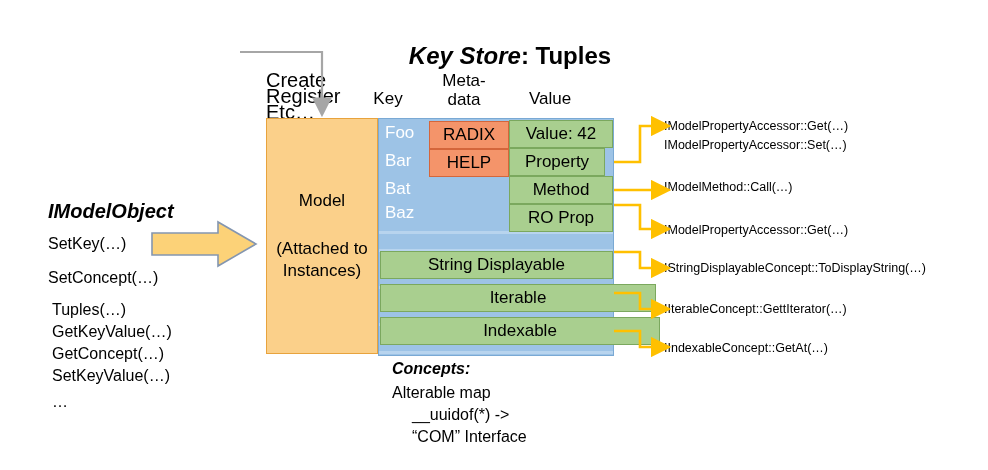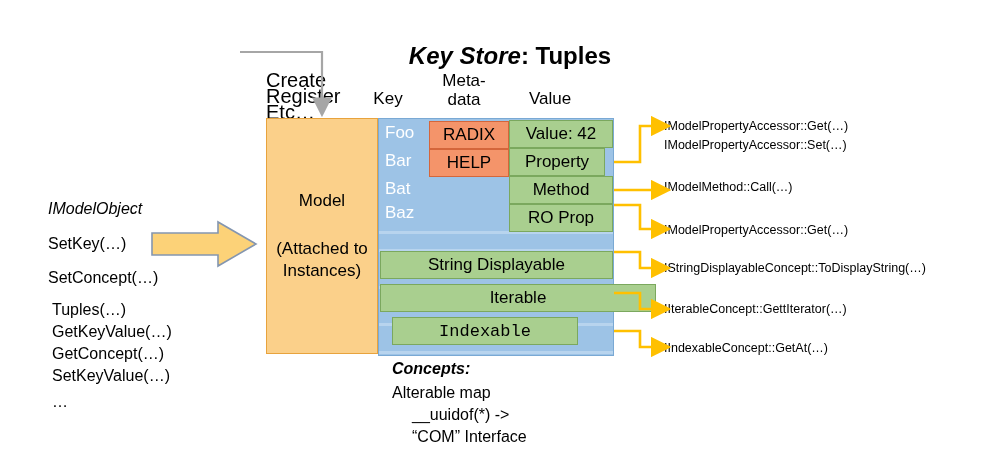--- a/index.html
+++ b/index.html
@@ -35,21 +35,21 @@
     left:266px; top:72px; width:70px;
     font-size:20px; line-height:16px;
   }
 
   .colhdr { font-size:17px; text-align:center; }
   #hdr-key   { left:366px; top:89px; width:44px; }
   #hdr-meta  { left:430px; top:71px; width:68px; line-height:19px; }
   #hdr-value { left:505px; top:89px; width:90px; }
 
   #imodelobject {
-    left:48px; top:200px; font-size:16px; font-weight:normal; font-style:italic;
+    left:48px; top:200px; font-size:20px; font-weight:bold; font-style:italic;
   }
   .api { font-size:16px; white-space:nowrap; }
   #api1 { left:48px; top:235px; }
   #api2 { left:48px; top:269px; }
   #api3 { left:52px; top:301px; }
   #api4 { left:52px; top:323px; }
   #api5 { left:52px; top:345px; }
   #api6 { left:52px; top:367px; }
   #api7 { left:52px; top:393px; }
 
@@ -134,21 +134,21 @@
   <div class="abs cell orange-c" style="left:429px; top:121px; width:80px; height:28px;">RADIX</div>
   <div class="abs cell orange-c" style="left:429px; top:149px; width:80px; height:28px;">HELP</div>
 
   <div class="abs cell green" style="left:509px; top:120px; width:104px; height:28px;">Value: 42</div>
   <div class="abs cell green" style="left:509px; top:148px; width:96px; height:28px;">Property</div>
   <div class="abs cell green" style="left:509px; top:176px; width:104px; height:28px;">Method</div>
   <div class="abs cell green" style="left:509px; top:204px; width:104px; height:28px;">RO Prop</div>
 
   <div class="abs cell green" style="left:380px; top:251px; width:233px; height:28px;">String Displayable</div>
   <div class="abs cell green" style="left:380px; top:284px; width:276px; height:28px;">Iterable</div>
-  <div class="abs cell green" style="left:392px; top:317px; width:186px; height:28px;font-family:Liberation Mono, monospace;">Indexable</div>
+  <div class="abs cell green" style="left:380px; top:317px; width:280px; height:28px;">Indexable</div>
 
   <div class="abs" id="imodelobject">IModelObject</div>
   <div class="abs api" id="api1">SetKey(…)</div>
   <div class="abs api" id="api2">SetConcept(…)</div>
   <div class="abs api" id="api3">Tuples(…)</div>
   <div class="abs api" id="api4">GetKeyValue(…)</div>
   <div class="abs api" id="api5">GetConcept(…)</div>
   <div class="abs api" id="api6">SetKeyValue(…)</div>
   <div class="abs api" id="api7">…</div>
 

